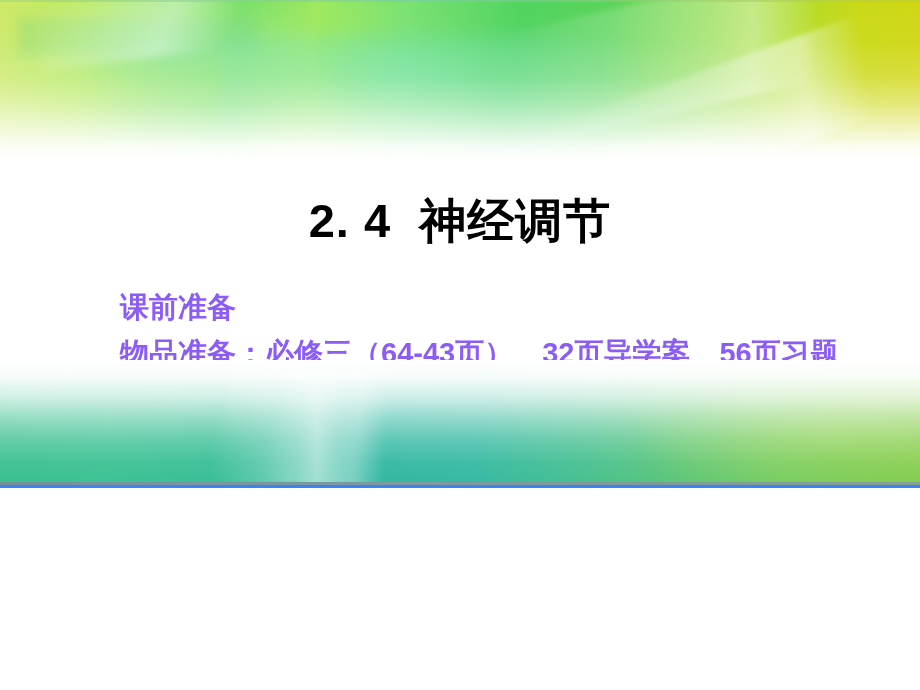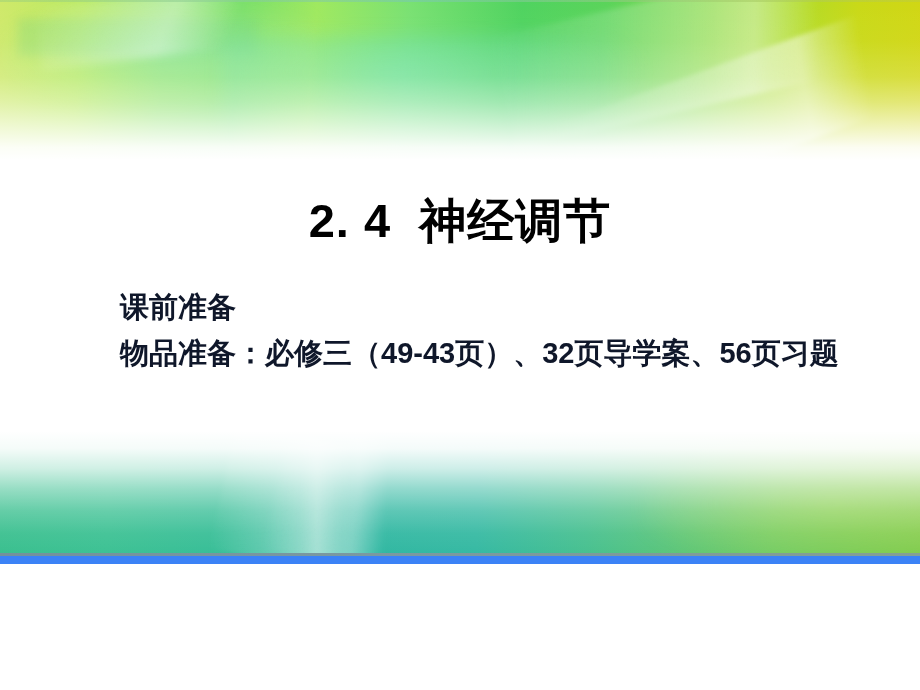--- a/index.html
+++ b/index.html
@@ -7,25 +7,25 @@
     padding: 0;
     background: #ffffff;
   }
   body {
     font-family: "Liberation Sans", "DejaVu Sans", sans-serif;
   }
 
   .slide {
     position: relative;
     width: 920px;
-    height: 564px;
+    height: 488px;
     background: #ffffff;
     overflow: hidden;
     box-sizing: border-box;
-    border-bottom: 8px solid #3b82f6;
+    border-bottom: 3px solid #3b82f6;
   }
 
   
   .banner-top {
     position: absolute;
     left: 0;
     top: 0;
     width: 920px;
     height: 160px;
     overflow: hidden;
@@ -260,21 +260,21 @@
   .body-block {
     position: absolute;
     left: 120px;
     top: 284px;
     width: 730px;
   }
   .body-line {
     font-size: 29px;
     line-height: 46px;
     font-weight: bold;
-    color: #0f172a;
+    color: #8b5cf6;
     white-space: pre-wrap;
     letter-spacing: 0px;
   }
 </style>
 </head>
 <body>
 
 <div class="slide">
 
   <div class="banner-top">
@@ -287,21 +287,21 @@
     <div class="sweep-b"></div>
     <div class="layer-fade"></div>
     <div class="edge-line"></div>
   </div>
 
   <div class="content">
     <div class="slide-title">2. 4  神经调节</div>
 
     <div class="body-block">
       <div class="body-line">课前准备</div>
-      <div class="body-line">物品准备：必修三（49-43页）、32页导学案、56页习题</div>
+      <div class="body-line">物品准备：必修三（64-43页）、32页导学案、56页习题</div>
     </div>
   </div>
 
   <div class="banner-bottom">
     <div class="layer-base"></div>
     <div class="glow-right"></div>
     <div class="sweep-a"></div>
     <div class="sweep-b"></div>
     <div class="layer-fade"></div>
     <div class="edge-line"></div>

